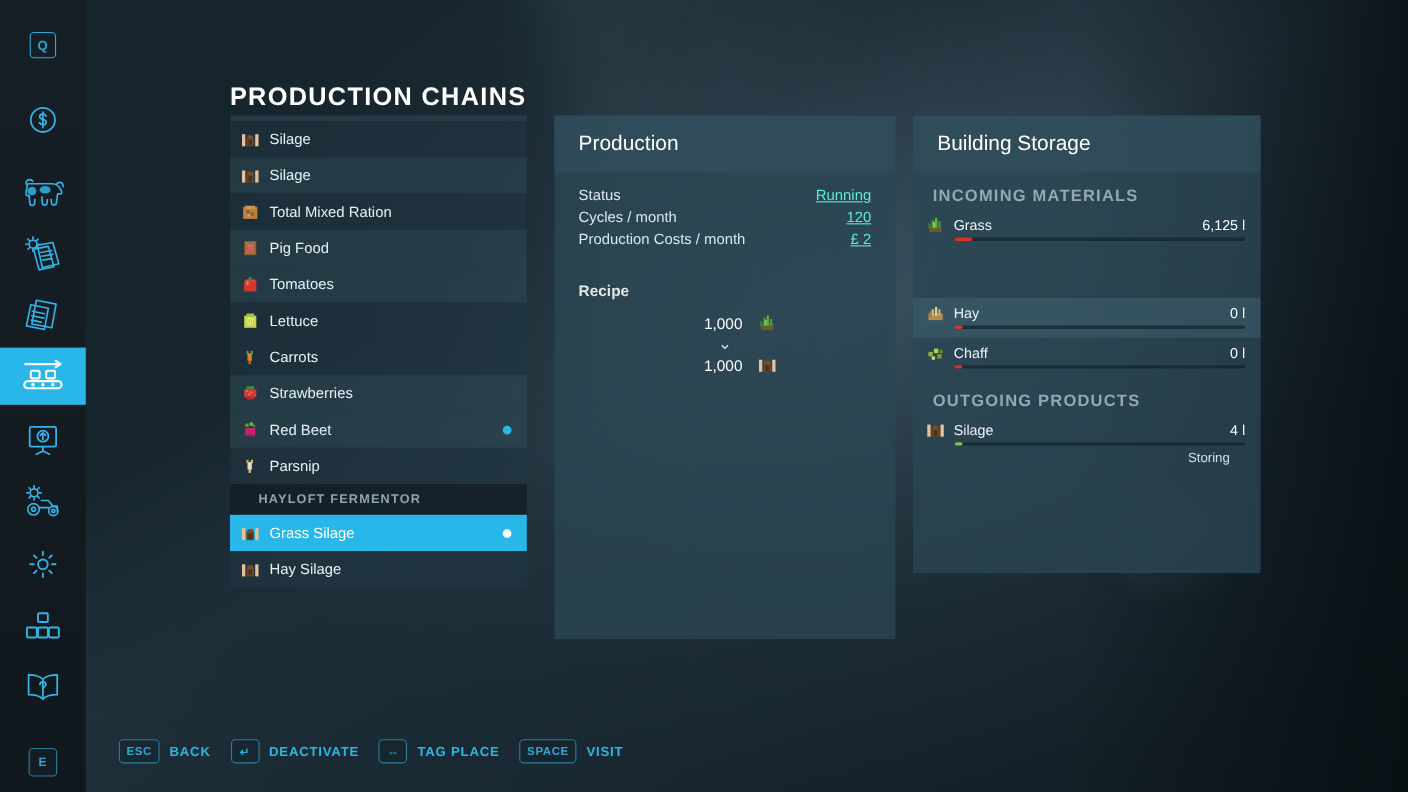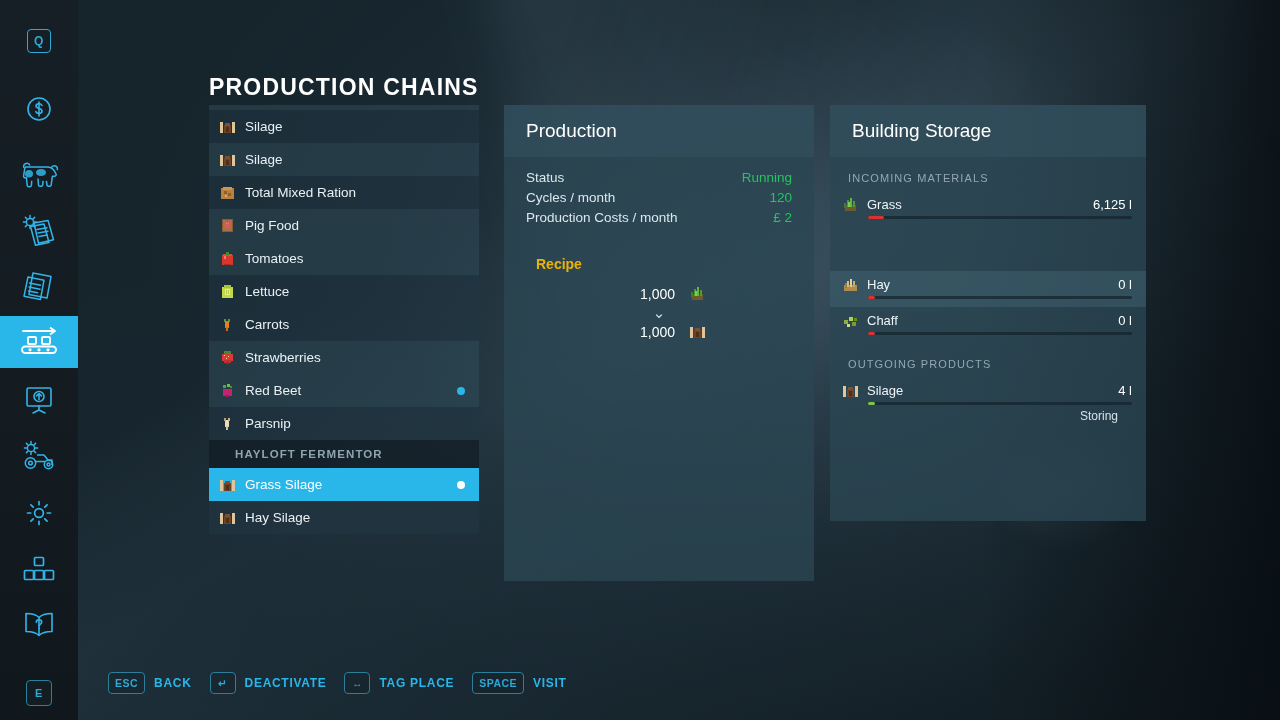--- a/index.html
+++ b/index.html
@@ -104,35 +104,35 @@
     font-size:11.5px; font-weight:bold; letter-spacing:1.1px;
     color:#8ea4af; background:rgba(17,29,37,0.75);
   }
 
   
   .kv {
     display:flex; justify-content:space-between;
     padding:0 22px; font-size:13.5px; line-height:20px;
     color:#dbe7ed; margin-bottom:0;text-align:right;
   }
-  .kv .v { color:#22c55e; }
+  .kv .v { color:#5eead4;text-decoration:underline; }
   .sec-title {
-    padding:0 32px; font-size:14px; font-weight:bold; color:#eab308;
+    padding:0 22px; font-size:14px; font-weight:bold; color:#e5e5e5;
   }
   .recipe { text-align:center; }
   .recipe-line {
     display:flex; align-items:center; justify-content:center; gap:14px;
     font-size:14px; color:#ffffff;padding-left:28px;
   }
   .chev { color:#cfe0e8; font-size:15px; line-height:14px; }
 
   
   .sub-hdr {
     height:26px; display:flex; align-items:center; padding:0 3px 0 18px;
-    font-size:11px; font-weight:normal; letter-spacing:1.1px; color:#93a8b3;
+    font-size:15px; font-weight:bold; letter-spacing:1.1px; color:#93a8b3;
   }
   .st-row { position:relative; padding:5px 14px 8px 12px; }
   .st-row.alt { background:rgba(78,112,128,0.35);margin-top:44px; }
   .st-top { display:flex; align-items:center; font-size:13px; color:#eef4f7; }
   .st-top .nm { margin-left:8px; }
   .st-top .amt { margin-left:auto; color:#ffffff; }
   .bar {
     margin-left:26px; margin-top:3px; height:3px;
     background:rgba(20,38,46,0.75); border-radius:2px; position:relative;
   }

